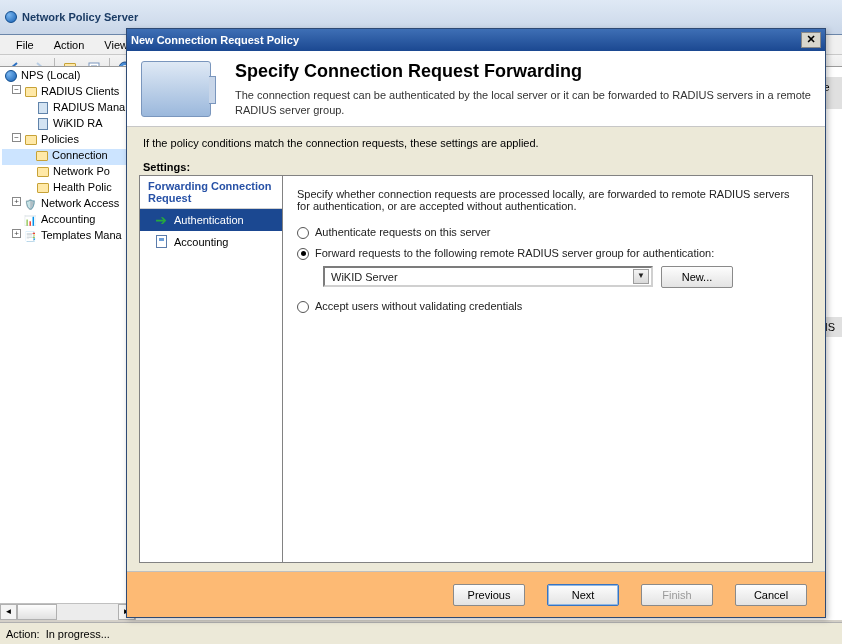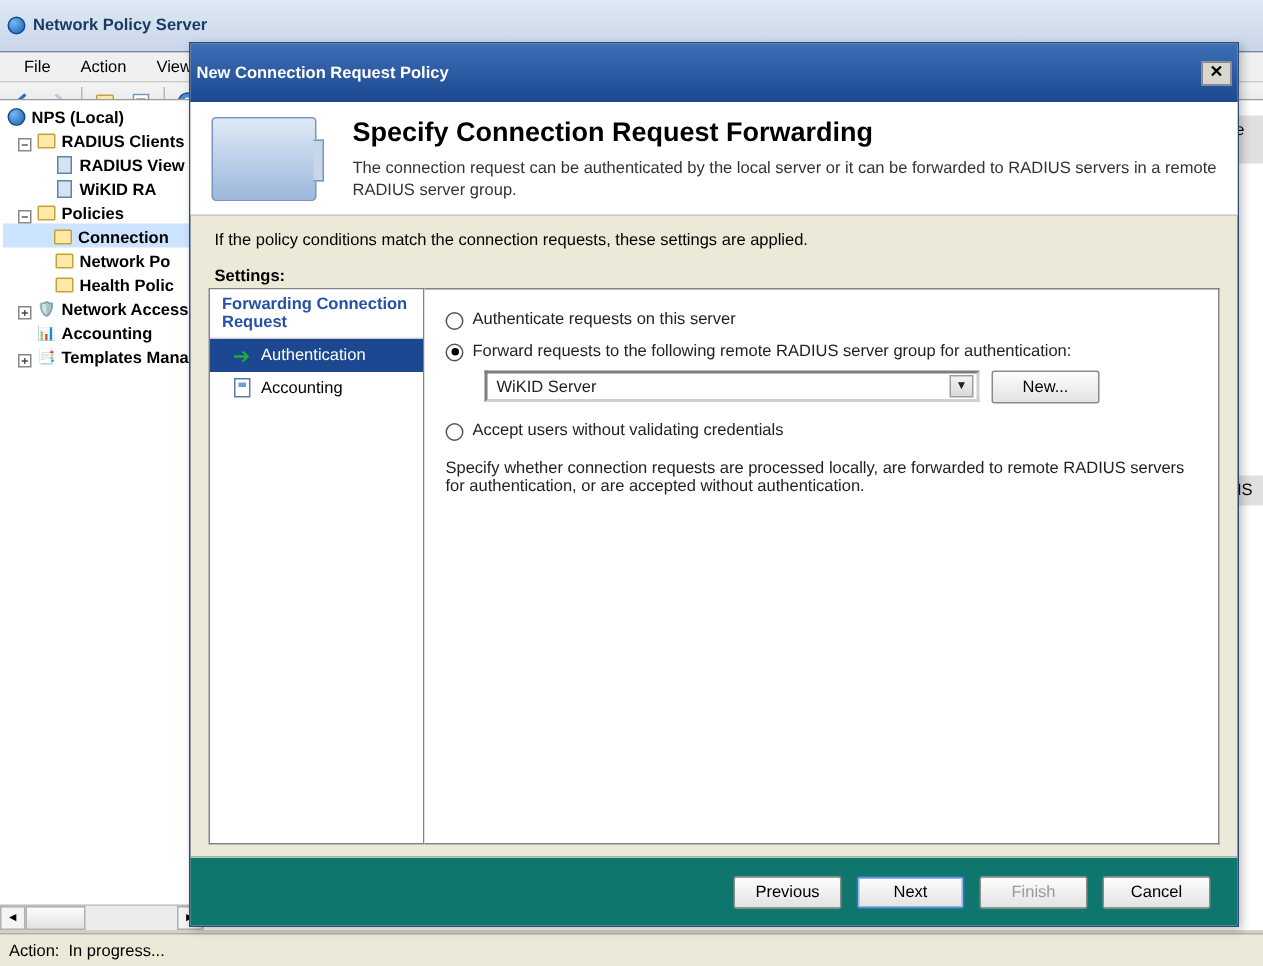--- a/index.html
+++ b/index.html
@@ -62,25 +62,24 @@
   .tree-panel {
     width: 136px;
     background: #fff;
     border-right: 1px solid #c0c0c0;
     overflow: hidden;
     position: relative;
     font-size: 11px;
   }
   .tree { padding: 2px 0 2px 2px; }
   .tree-row {
-    display: flex; align-items: flex-end; gap: 3px;
+    display: flex; align-items: flex-start; gap: 3px;
     height: 16px; padding: 0 2px;
     white-space: nowrap;
     cursor: default;
-    font-weight: bold;
   }
   .tree-row.sel { background: #cce4ff; }
   .exp { width: 9px; height: 9px; border: 1px solid #888; background:#fff; font-size:8px; line-height:7px; text-align:center; color:#444; }
   .ticon { width: 14px; height: 14px; display:inline-flex; align-items:center; justify-content:center; font-size:10px; flex-shrink:0; }
   .folder { background:#ffe9a8; border:1px solid #c7a237; width:12px; height:10px; border-radius:1px; }
   .server { width:10px; height:12px; background:#d3e3f2; border:1px solid #6083aa; }
   .globe { width:12px; height:12px; border-radius:50%; background: radial-gradient(circle at 30% 30%, #79b6f0, #1861b4); border:1px solid #0e4b8d;}
   
   .hscroll {
     position: absolute; bottom: 0; left: 0; right: 0; height: 17px;
@@ -105,21 +104,21 @@
     position: absolute;
     top: 28px; left: 126px;
     width: 700px; height: 590px;
     border: 1px solid #2e4a74;
     background: #ece9d8;
     box-shadow: 2px 2px 6px rgba(0,0,0,0.25);
     z-index: 50;
     display: flex; flex-direction: column;
   }
   .dlg-titlebar {
-    height: 39px;
+    height: 22px;
     background: linear-gradient(to bottom,#3e6fb5,#1b4891);
     color: #fff; display:flex; align-items:center; padding: 0 4px;
     font-weight:bold; font-size:11px;
   }
   .dlg-titlebar .dlg-title { flex:1; }
   .closebtn { width:20px; height:16px; background:#d8d6cd; color:#000; border:1px solid #888; font-size:11px; text-align:center; line-height:13px; cursor:default; font-weight:bold;}
   .dlg-body { flex:1; display:flex; flex-direction:column; }
   .dlg-header {
     display:flex; gap:24px; padding: 10px 14px 8px; background:#fff;
   }
@@ -171,22 +170,22 @@
   .combo .combo-btn { width:16px; height:15px; background:linear-gradient(#f4f4f4,#d9d9d9); border:1px solid #9d9d9d; font-size:8px; text-align:center; line-height:11px;}
   .btn {
     min-width:72px; height:22px; padding:0 10px;
     background: linear-gradient(#fdfdfd,#e3e3e3);
     border:1px solid #8a8a8a; border-radius:2px;
     font-size:11px; cursor:default;
   }
   .btn:focus, .btn.default { border:1px solid #3874c1; box-shadow: inset 0 0 0 1px #8fb7e4; }
   .btn.disabled { color:#9a9a9a; }
   .dlg-footer {
-    height:46px; display:flex; justify-content:flex-end; align-items:center; gap:10px; padding: 0 18px;
-    background:#0f766e; border-top:1px solid #c0c0c0;
+    height:46px; display:flex; justify-content:flex-end; align-items:center; gap:22px; padding: 0 18px;
+    background:#fdba74; border-top:1px solid #c0c0c0;
   }
   
   .hdr-sep { height:1px; background:#c7c7c7; margin:0; }
 </style>
 </head>
 <body>
 
 <div class="app-titlebar">
   <span class="ticon">
       <span class="globe"></span>
@@ -245,21 +244,21 @@
         <span class="exp">−</span>
         <span class="ticon">
             <span class="folder"></span>
           </span>
         <span>RADIUS Clients</span>
       </div>
       <div class="tree-row" style="padding-left:34px">
         <span class="ticon">
             <span class="server"></span>
           </span>
-        <span>RADIUS View</span>
+        <span>RADIUS Mana</span>
       </div>
       <div class="tree-row" style="padding-left:34px">
         <span class="ticon">
             <span class="server"></span>
           </span>
         <span>WiKID RA</span>
       </div>
       <div class="tree-row" style="padding-left:10px">
         <span class="exp">−</span>
         <span class="ticon">
@@ -343,20 +342,21 @@
           <span>Authentication</span>
         </div>
         <div class="nav-item">
           <span class="ni-icon">
               <span class="doc-icon"></span>
             </span>
           <span>Accounting</span>
         </div>
       </div>
       <div class="settings-content">
+        <div>Specify whether connection requests are processed locally, are forwarded to remote RADIUS servers for authentication, or are accepted without authentication.</div>
         <div>
           <label class="radio-row">
             <span class="radio"></span>
             <span>Authenticate requests on this server</span>
           </label>
           <label class="radio-row" style="margin-top:8px">
             <span class="radio sel"></span>
             <span>Forward requests to the following remote RADIUS server group for authentication:</span>
           </label>
           <div class="combo-row">
@@ -364,21 +364,20 @@
               <span class="combo-val">WiKID Server</span>
               <span class="combo-btn">▼</span>
             </div>
             <button class="btn">New...</button>
           </div>
           <label class="radio-row" style="margin-top:12px">
             <span class="radio"></span>
             <span>Accept users without validating credentials</span>
           </label>
         </div>
-        <div>Specify whether connection requests are processed locally, are forwarded to remote RADIUS servers for authentication, or are accepted without authentication.</div>
       </div>
     </div>
     <div class="dlg-footer">
       <button class="btn">Previous</button>
       <button class="btn default">Next</button>
       <button class="btn disabled">Finish</button>
       <button class="btn">Cancel</button>
     </div>
   </div>
 </div>

